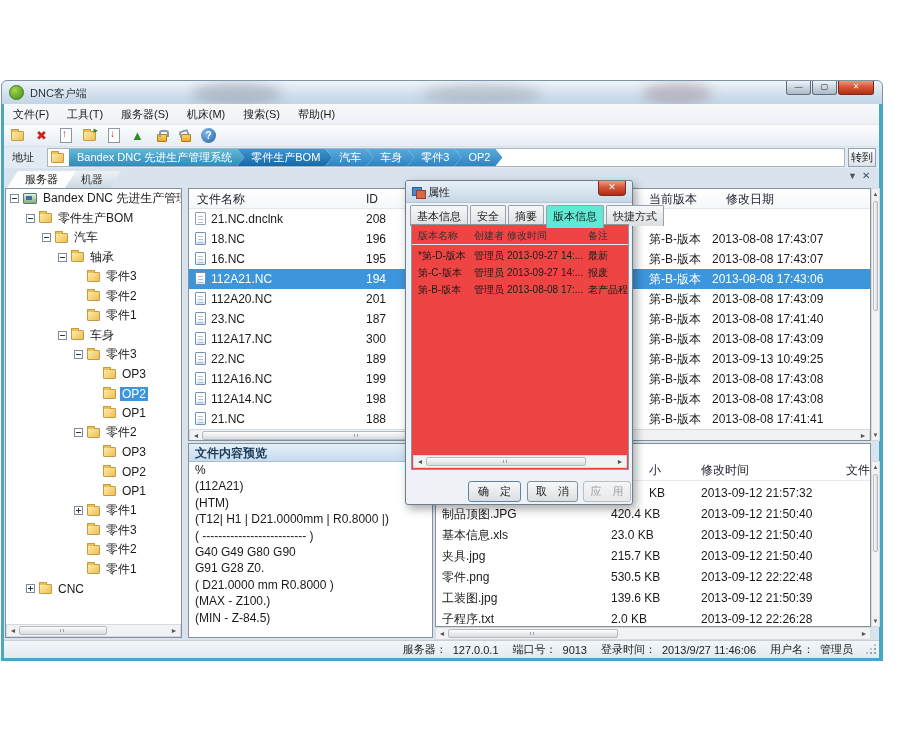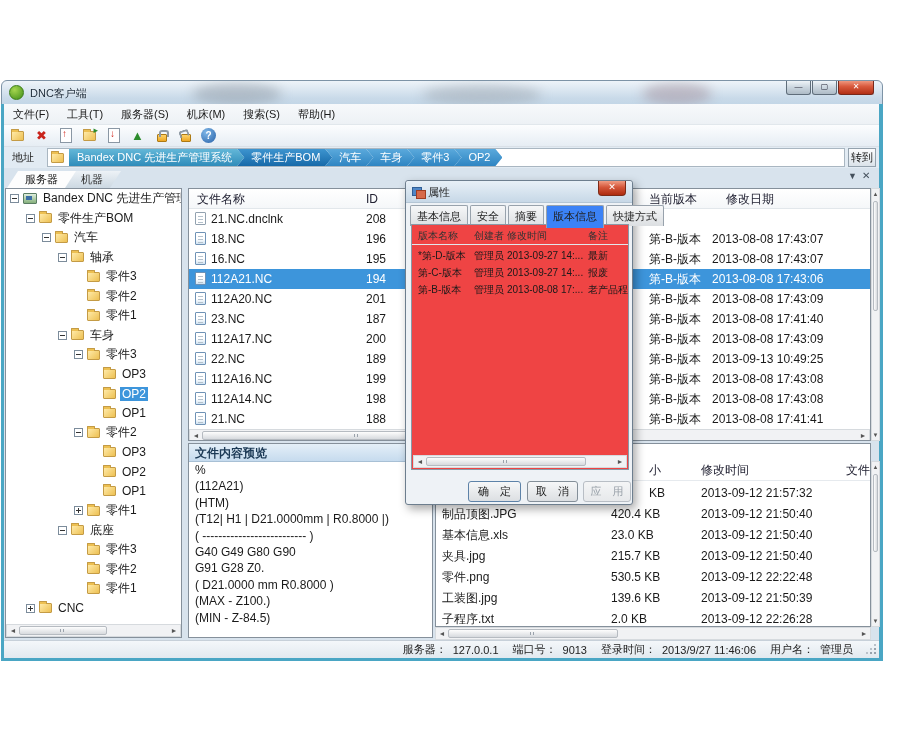--- a/index.html
+++ b/index.html
@@ -144,21 +144,21 @@
 .dlg-ico{position:absolute;left:6px;top:6px;width:12px;height:10px}
 .dlg-ico::before{content:"";position:absolute;left:0;top:0;width:8px;height:7px;background:#4f86c6;border:1px solid #2f5e96}
 .dlg-ico::after{content:"";position:absolute;left:4px;top:3px;width:8px;height:7px;background:#d6694a;border:1px solid #9e3c22}
 .dtitle-text{position:absolute;left:22px;top:0}
 .dclose{position:absolute;right:6px;top:0;width:28px;height:15px;border:1px solid #7c2b18;border-top:none;
   border-radius:0 0 4px 4px;background:linear-gradient(#f09c83,#d4563a 45%,#ad2c10);color:#fff;
   font-size:9px;line-height:13px;text-align:center;font-weight:bold}
 .dtabs{position:absolute;left:4px;top:24px;display:flex}
 .dt{font-size:11px;padding:3px 6px 2px;background:linear-gradient(#f6f7f8,#dcdfe2);border:1px solid #98a2ac;
   border-bottom:none;border-radius:2px 2px 0 0;margin-right:2px;color:#222;white-space:nowrap}
-.dt.active{background:#3b82f6;padding-bottom:4px;margin-bottom:-2px;position:relative;z-index:2}
+.dt.active{background:#5eead4;padding-bottom:4px;margin-bottom:-2px;position:relative;z-index:2}
 .dcontent{position:absolute;left:5px;top:43px;width:218px;height:246px;background:#ef4444;border:1px solid #8a98a6;font-size:10px;overflow:hidden}
 .dgh{position:absolute;top:3px;line-height:16px;color:#333;white-space:nowrap}
 .dghline{position:absolute;left:0;right:0;top:19px;height:1px;background:#e3e7eb}
 .dgr{position:absolute;left:0;right:0;height:17px;line-height:17px}
 .dgc{position:absolute;top:0;white-space:nowrap}
 .d0{left:6px}.d1{left:62px}.d2{left:95px}.d3{left:176px}
 .dbtn{position:absolute;top:300px;height:21px;border:1px solid #848f99;border-radius:3px;
   background:linear-gradient(#f6f7f8,#dcdfe2);font-size:11px;text-align:center;line-height:19px;letter-spacing:4px;padding-left:4px}
 .dbtn.ok{left:62px;width:53px;border-color:#5d82a8}
 .dbtn.cancel{left:121px;width:51px}
@@ -318,25 +318,20 @@
     <div class="trow lv5">
         <span class="tspace"></span>
         <span class="fold tfold"></span>
         <span class="tlabel">OP1</span>
       </div>
     <div class="trow lv4">
         <span class="exp plus"></span>
         <span class="fold tfold"></span>
         <span class="tlabel">零件1</span>
       </div>
-    <div class="trow lv3">
-        <span class="exp"></span>
-        <span class="fold tfold"></span>
-        <span class="tlabel">底座</span>
-      </div>
     <div class="trow lv4">
         <span class="tspace"></span>
         <span class="fold tfold"></span>
         <span class="tlabel">零件3</span>
       </div>
     <div class="trow lv4">
         <span class="tspace"></span>
         <span class="fold tfold"></span>
         <span class="tlabel">零件2</span>
       </div>
@@ -402,21 +397,21 @@
     <div class="frow" style="top:120px">
         <span class="fico nc"></span>
         <span class="fcell cn">23.NC</span>
         <span class="fcell cid">187</span>
         <span class="fcell cv">第-B-版本</span>
         <span class="fcell cd">2013-08-08 17:41:40</span>
       </div>
     <div class="frow" style="top:140px">
         <span class="fico nc"></span>
         <span class="fcell cn">112A17.NC</span>
-        <span class="fcell cid">200</span>
+        <span class="fcell cid">300</span>
         <span class="fcell cv">第-B-版本</span>
         <span class="fcell cd">2013-08-08 17:43:09</span>
       </div>
     <div class="frow" style="top:160px">
         <span class="fico nc"></span>
         <span class="fcell cn">22.NC</span>
         <span class="fcell cid">189</span>
         <span class="fcell cv">第-B-版本</span>
         <span class="fcell cd">2013-09-13 10:49:25</span>
       </div>

